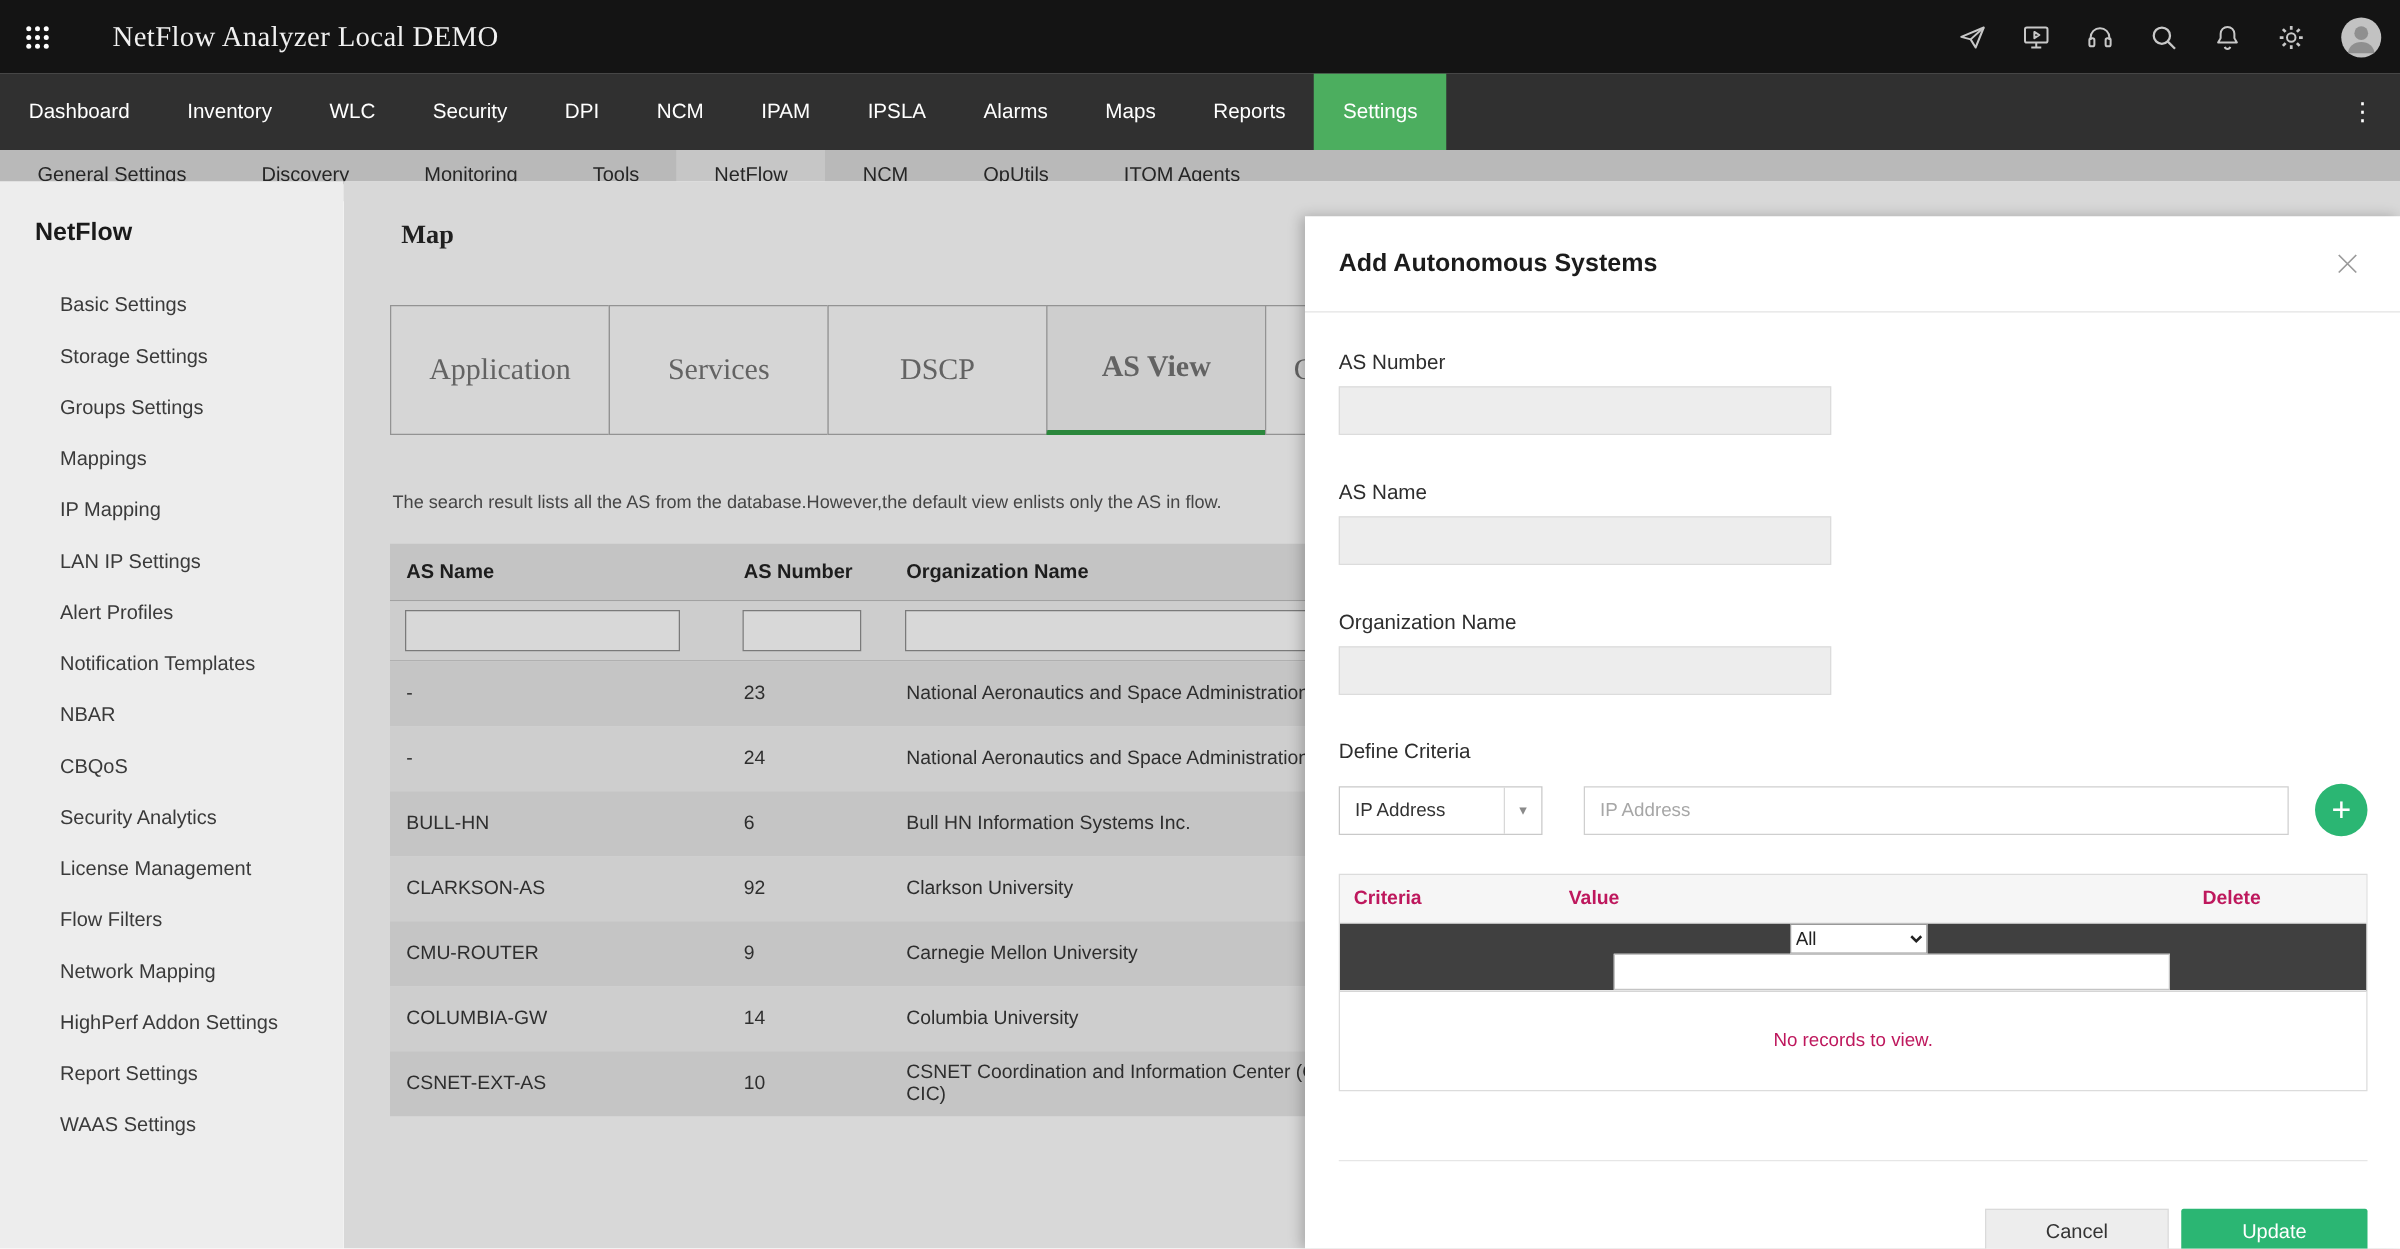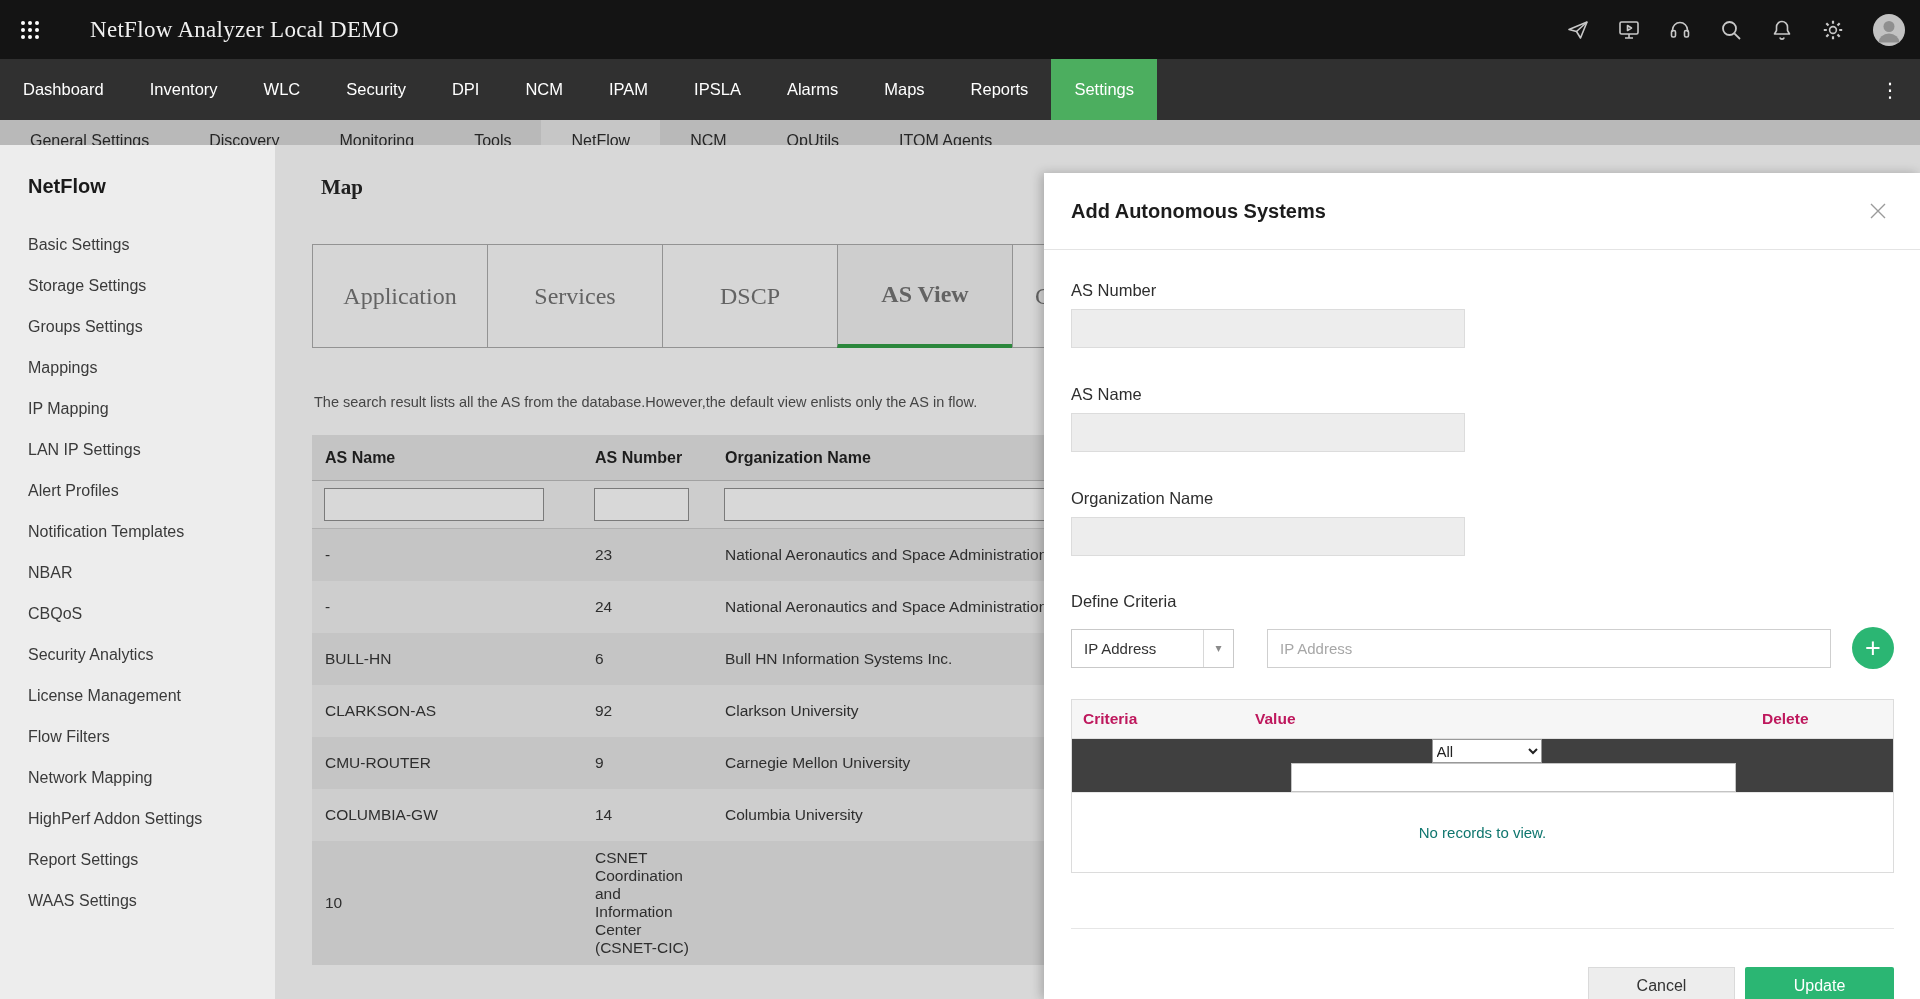--- a/index.html
+++ b/index.html
@@ -26,21 +26,21 @@
   .subnav .sub-item { display:flex; align-items:center; padding:0 30px; color:#262626; font-size:16px; cursor:pointer; position:relative; }
   .subnav .sub-item.active { background:#c6c6c6; }
   .subnav .sub-item.active::after { content:""; position:absolute; left:0; right:0; bottom:0; height:3px; background:var(--green_underline,#2f9e44); }
 
   
   .app-body { position:absolute; top:145px; left:0; right:0; bottom:0; }
 
   .sidebar { position:absolute; left:0; top:0; bottom:0; width:275px; background:#ededed; }
   .sidebar-title { margin:30px 0 0 28px; font-size:20px; font-weight:bold; color:#1a1a1a; }
   .sidebar-items { margin-top:26px; }
-  .sidebar-item { padding-left:28px; line-height:41px; font-size:16px; color:#3a3a3a; cursor:pointer; white-space:nowrap; }
+  .sidebar-item { padding-left:28px; line-height:41px; font-size:16px; color:#3a3a3a; cursor:pointer; white-space:nowrap;margin-left:20px; }
 
   .main { position:absolute; left:275px; top:0; right:0; bottom:0; background:#fff; overflow:hidden; }
   .dim { position:absolute; inset:0; background:rgba(22,22,22,0.17); z-index:4; }
 
   .page-title { margin:30px 0 0 46px; font-family:"Liberation Serif", serif; font-size:21px; font-weight:bold; color:#222; }
 
   .tabs { display:flex; margin:44px 0 0 37px; }
   .tab { width:176px; height:104px; border:1px solid #adadad; margin-left:-1px; display:flex; align-items:center; justify-content:center;
          font-family:"Liberation Serif", serif; font-size:24px; color:#737373; background:#fdfdfd; cursor:pointer; }
   .tab:first-child { margin-left:0; }
@@ -82,21 +82,21 @@
   .crit-input::placeholder { color:#a7a7a7; }
   .add-btn { margin-left:auto; width:42px; height:42px; border-radius:50%; background:var(--green_action,#2bb673); color:#fff;
              display:flex; align-items:center; justify-content:center; font-size:27px; line-height:1; cursor:pointer; border:none; }
 
   .ctable { margin-top:30px; border:1px solid #dcdcdc; }
   .ct-head { display:grid; grid-template-columns:172px 507px 1fr; height:39px; align-items:center; background:#f6f6f6; border-bottom:1px solid #e0e0e0; }
   .ct-head .cth { padding-left:11px; font-size:15.5px; font-weight:bold; color:#be185d; }
   .ct-filter { display:flex; align-items:center; height:54px; background:#404040; border-bottom:1px solid #e6e6e6;flex-direction:column; }
   .ct-filter select { margin-left:8px; width:110px; height:30px; font-size:15px; border:1px solid #999; background:#fff; color:#222; }
   .ct-filter input { margin-left:61px; width:445px; height:36px; border:1px solid #c4c4c4; padding:0 10px; font-size:15px; }
-  .ct-empty { height:79px; display:flex; align-items:center; justify-content:center; font-size:15px; color:#0f766e; }
+  .ct-empty { height:79px; display:flex; align-items:center; justify-content:center; font-size:15px; color:#be185d; }
 
   .drawer-sep { margin-top:55px; border-top:1px solid #e6e6e6; }
   .drawer-actions { margin-top:38px; display:flex; justify-content:flex-end; gap:10px; }
   .btn-cancel { width:147px; height:37px; background:#ededed; border:1px solid #dadada; color:#333; font-size:16px; cursor:pointer; font-family:inherit; }
   .btn-update { width:149px; height:37px; background:var(--green_action,#2bb673); border:none; color:#fff; font-size:16px; border-radius:2px; cursor:pointer; font-family:inherit; }
 </style>
 </head>
 <body>
 
 <div class="screen">
@@ -268,20 +268,21 @@
             <div>CMU-ROUTER</div>
             <div>9</div>
             <div>Carnegie Mellon University</div>
           </div>
           <div class="t-row">
             <div>COLUMBIA-GW</div>
             <div>14</div>
             <div>Columbia University</div>
           </div>
           <div class="t-row">
+            <div>CSNET-EXT-AS</div>
             <div>10</div>
             <div>CSNET Coordination and Information Center (CSNET-CIC)</div>
           </div>
         </div>
       </div>
 
       <div class="dim"></div>
     </main>
 
     <section class="drawer">

